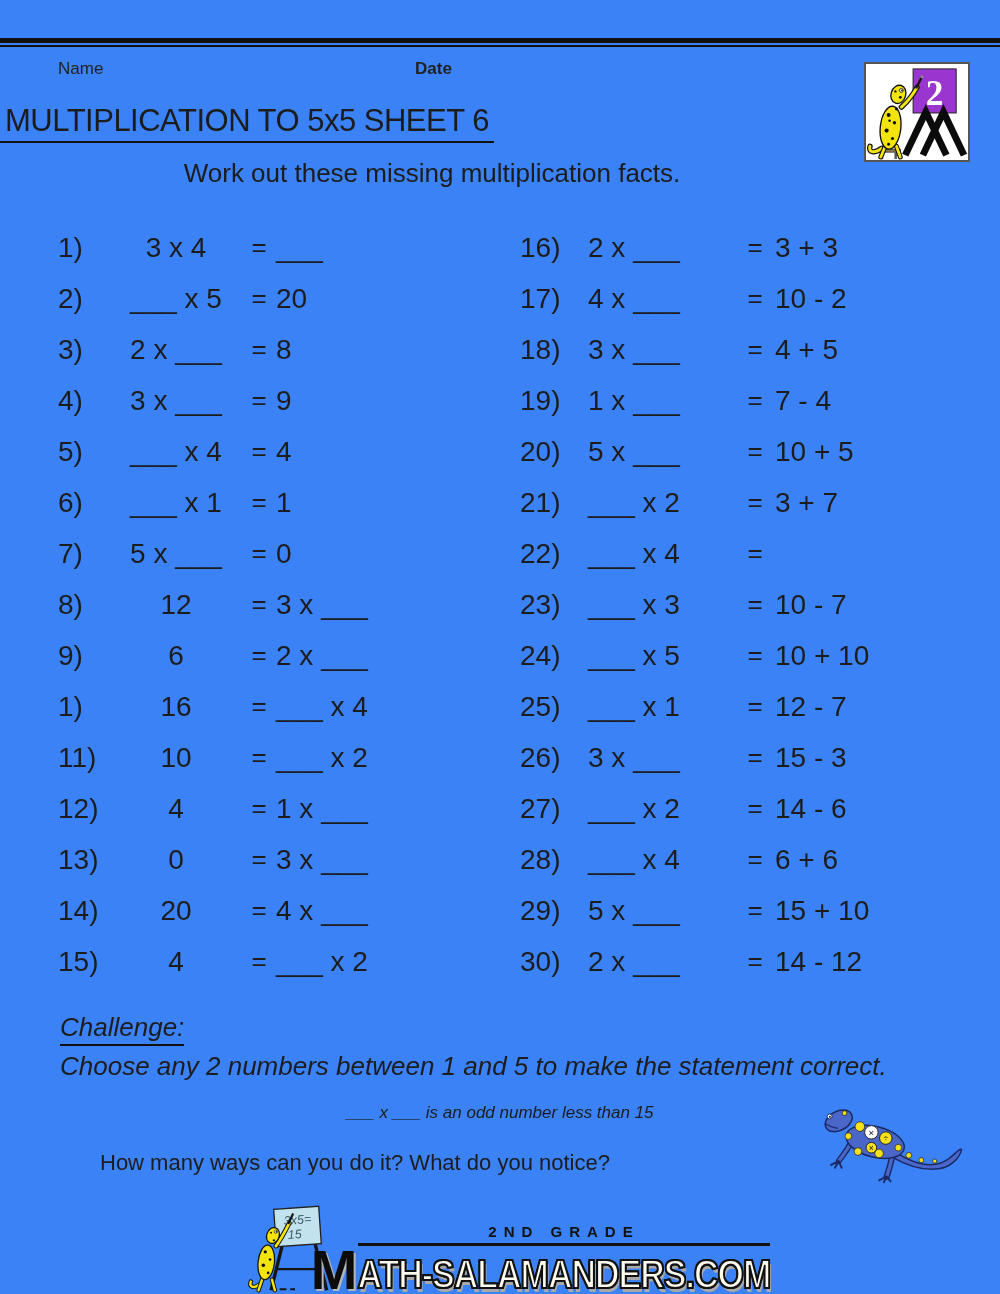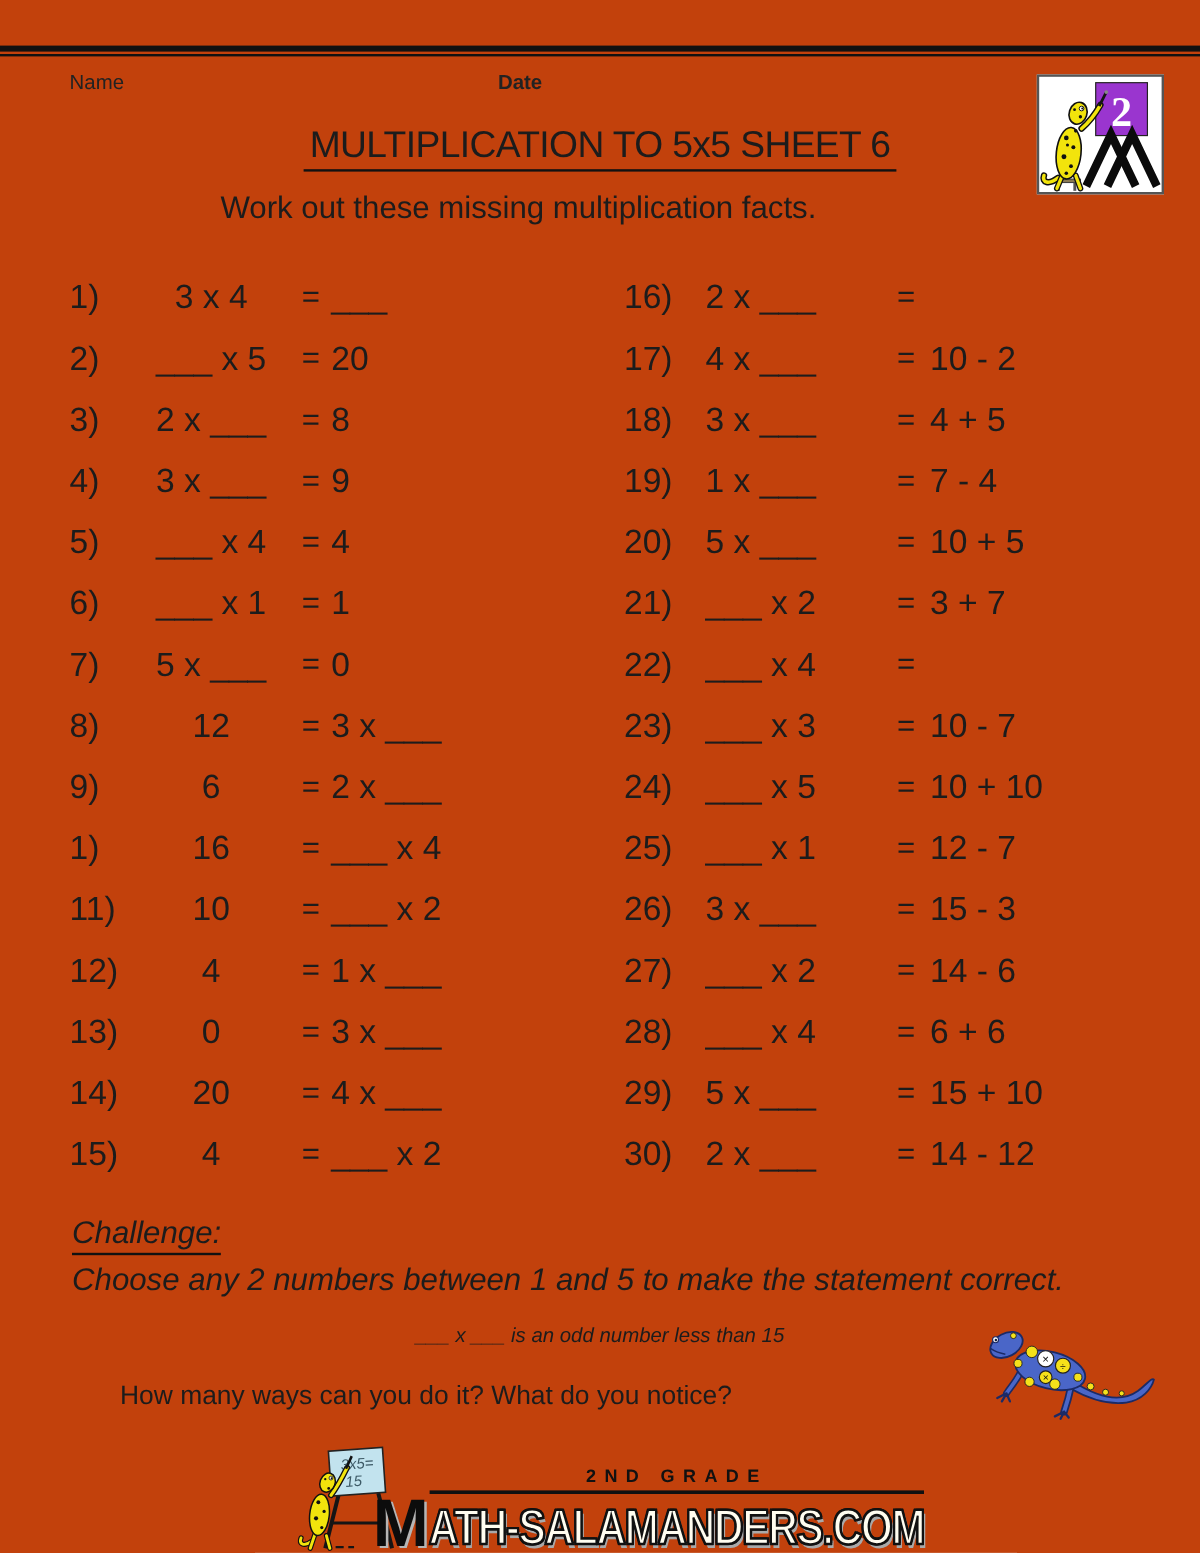--- a/index.html
+++ b/index.html
@@ -1,41 +1,41 @@
 <!DOCTYPE html>
 <html><head>
 <meta charset="utf-8">
 <style>
   html,body{margin:0;padding:0;}
   body{background:#e8e8e8;}
   .page{
     position:relative;
     width:1000px;height:1294px;
     margin:0 auto;
-    background:#c2410c;
+    background:#3b82f6;
     font-family:"Liberation Sans", sans-serif;
     color:#1c1c1c;
     overflow:hidden;
   }
   
   .top-rule{
     position:absolute;left:0;top:38px;width:1000px;height:2px;
     border-top:5px solid #111;border-bottom:2px solid #111;background:transparent;
   }
   .name-label{position:absolute;left:58px;top:59px;font-size:17px;color:#222;}
   .date-label{position:absolute;left:415px;top:59px;font-size:17px;color:#222;font-weight:bold;}
 
   .grade-badge{
     position:absolute;left:864px;top:62px;width:106px;height:100px;
     background:#ffffff;border:2px solid #555;box-sizing:border-box;
   }
   .grade-badge svg{display:block;width:100%;height:100%;}
 
   .page-title{
-    position:absolute;left:0;top:103px;width:1000px;text-align:center;
+    position:absolute;left:0;top:103px;width:1000px;text-align:left;
     font-size:31px;letter-spacing:-0.5px;line-height:1.15;font-weight:normal;
   }
   .page-title .underlined{border-bottom:2.5px solid #111;padding:0 5px 3px 5px;}
   .subtitle{
     position:absolute;left:0;top:158px;width:864px;text-align:center;
     font-size:26px;
   }
 
   
   .col{position:absolute;top:222px;}
@@ -237,20 +237,21 @@
         <span class="lhs">4</span>
         <span class="eq">=</span>
         <span class="rhs">___ x 2</span>
       </div>
     </div>
   <div class="col col-right" id="col-right">
       <div class="prow">
         <span class="num">16)</span>
         <span class="lhs">2 x ___</span>
         <span class="eq">=</span>
+        <span class="rhs">3 + 3</span>
       </div>
       <div class="prow">
         <span class="num">17)</span>
         <span class="lhs">4 x ___</span>
         <span class="eq">=</span>
         <span class="rhs">10 - 2</span>
       </div>
       <div class="prow">
         <span class="num">18)</span>
         <span class="lhs">3 x ___</span>

